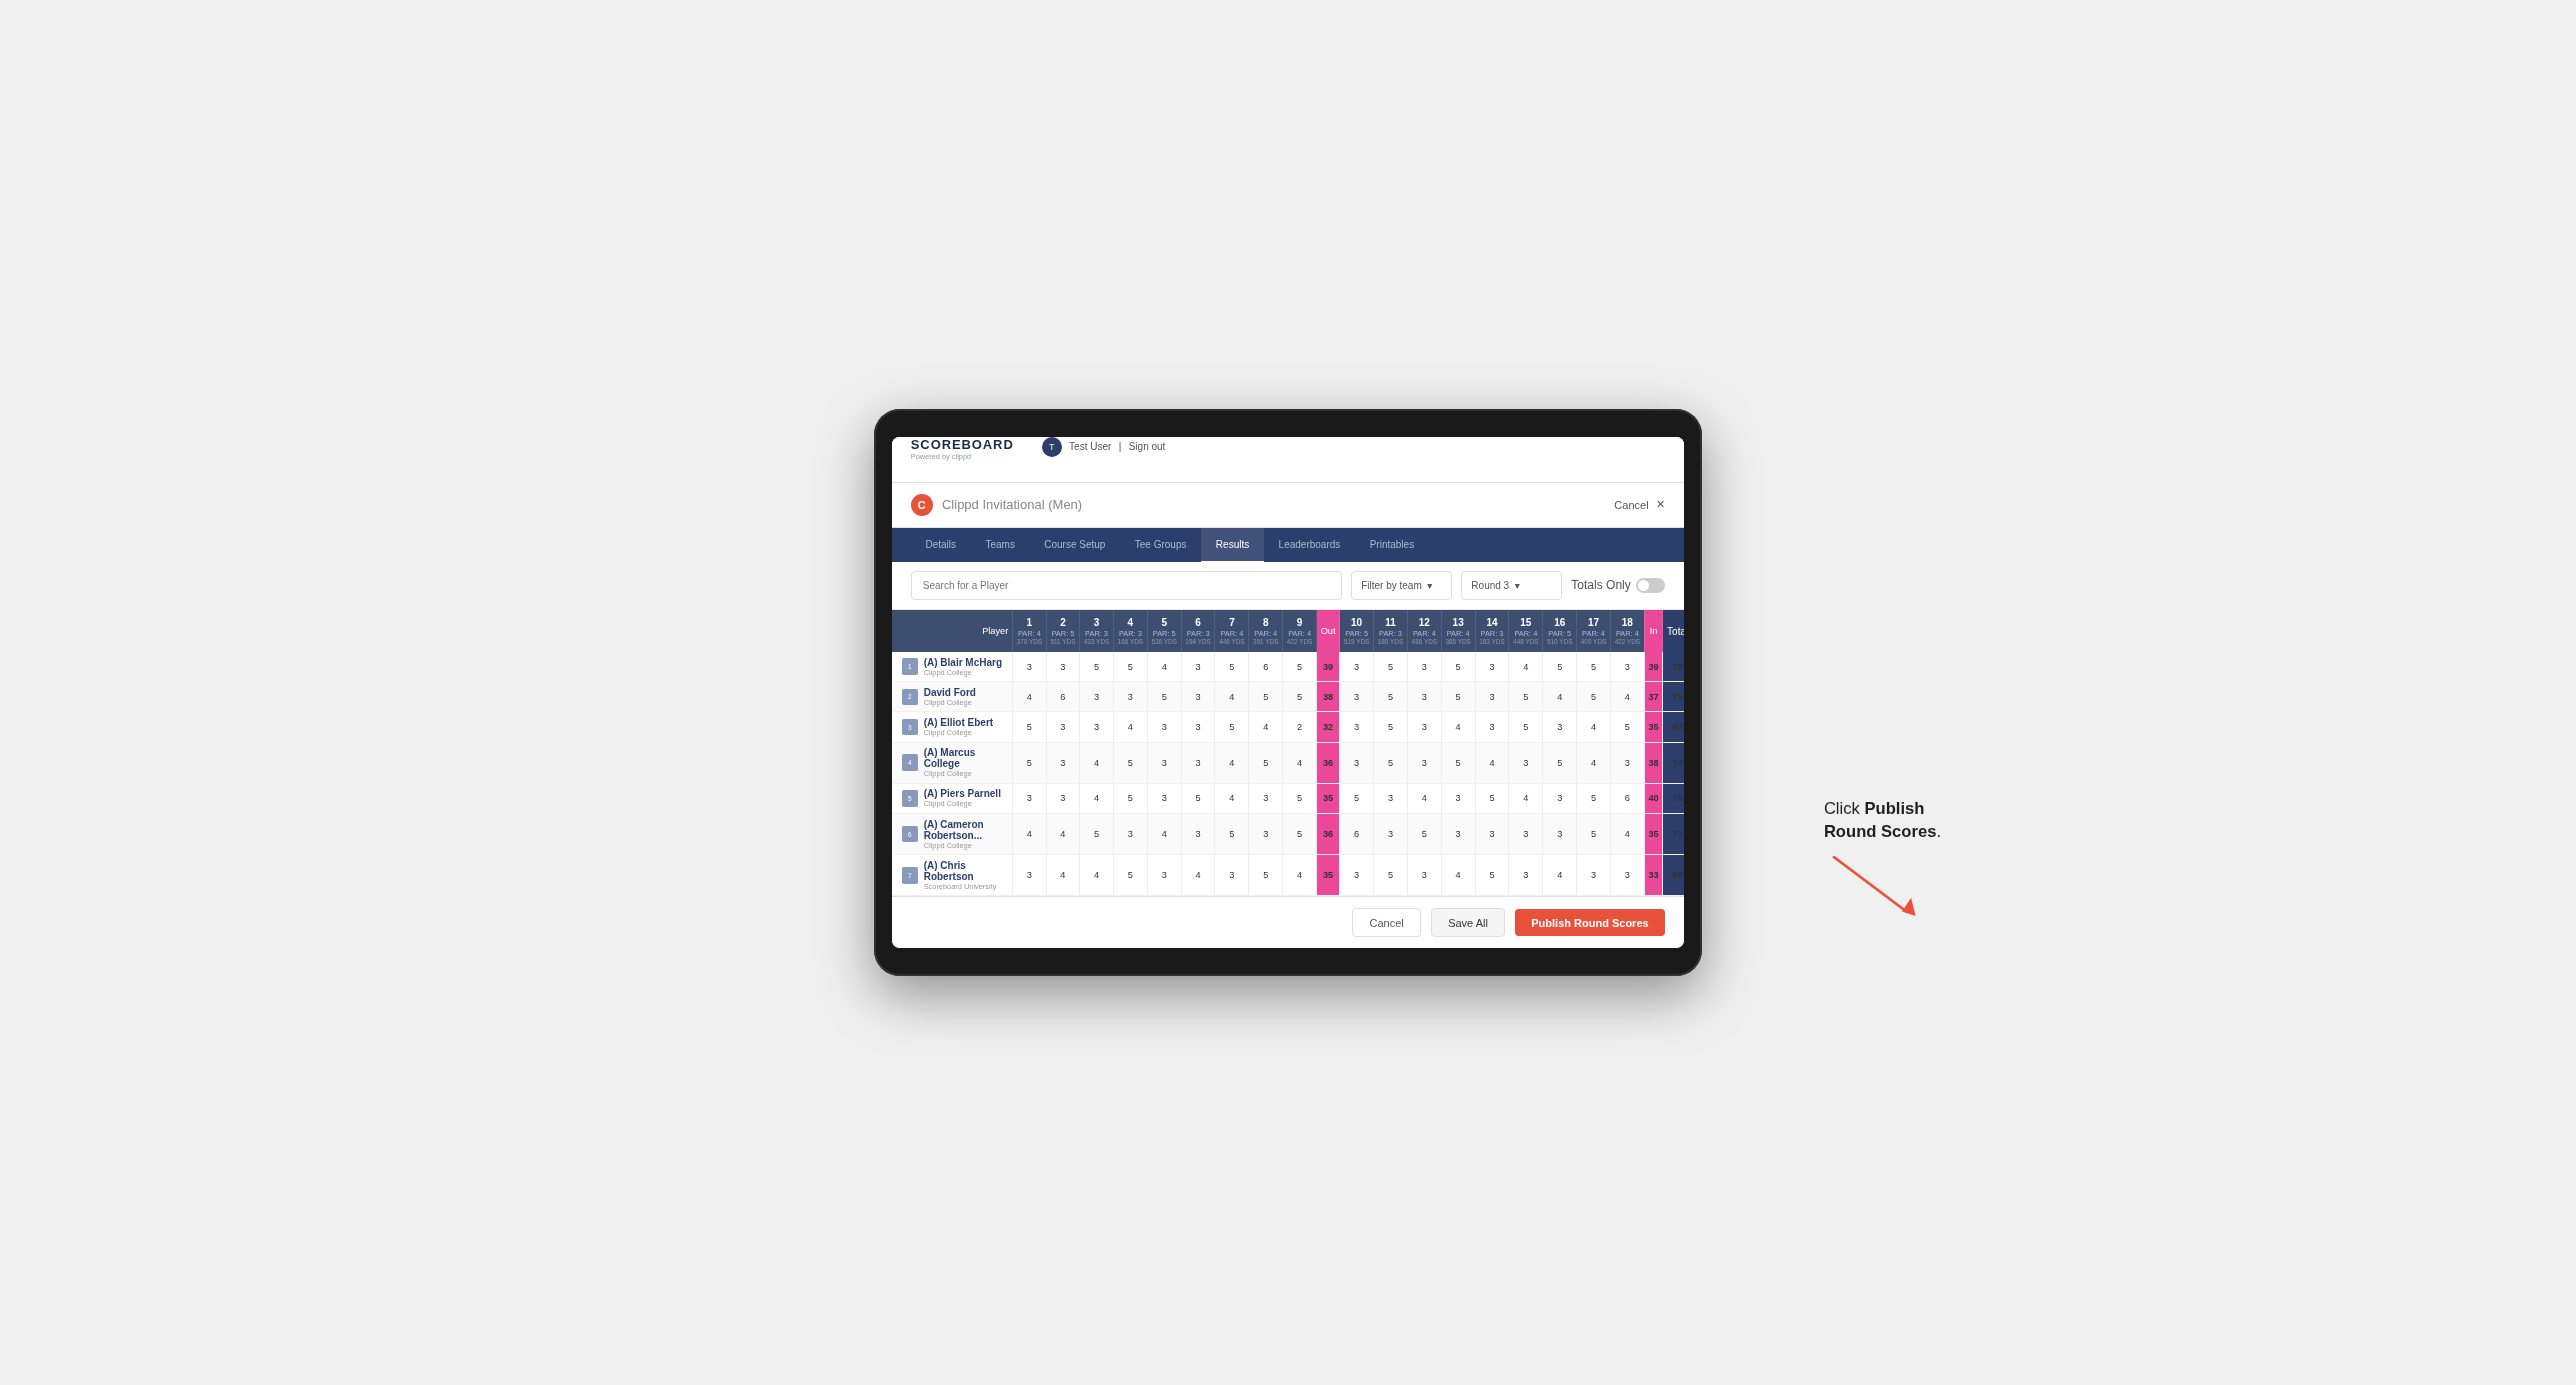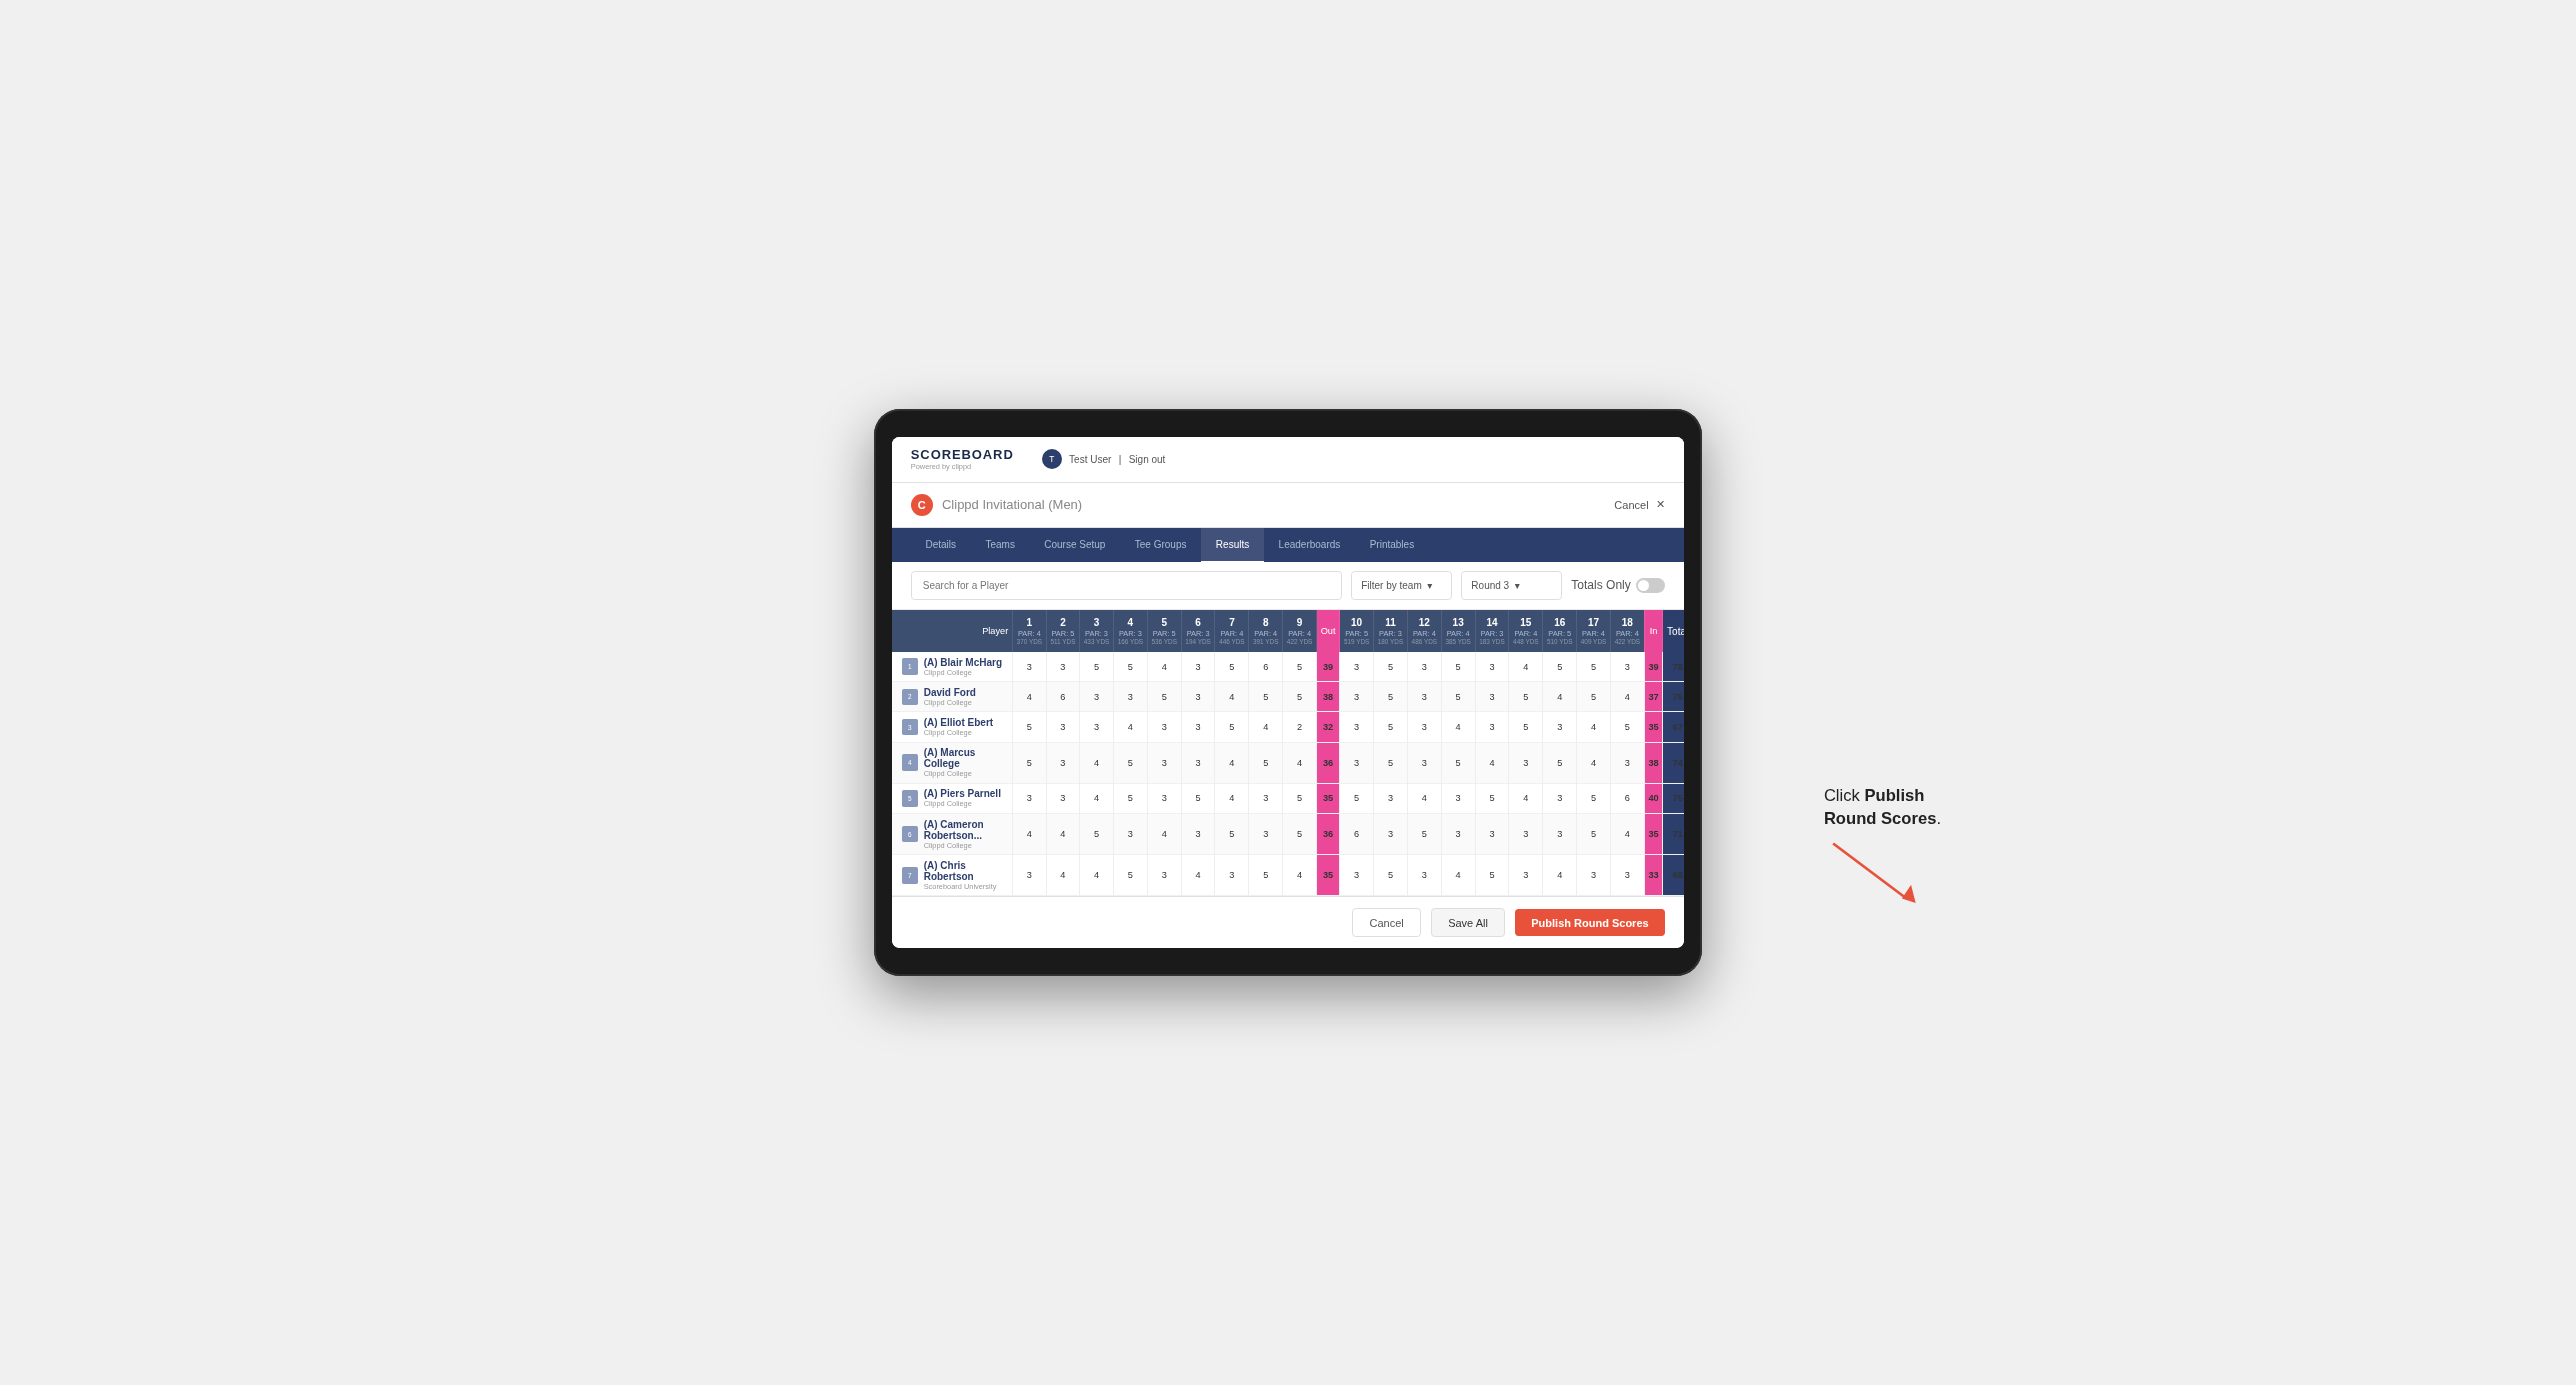--- a/index.html
+++ b/index.html
@@ -31,21 +31,21 @@
       border-radius: 7.4px;
       overflow: hidden;
       position: relative;
     }
 
     
     .top-nav {
       background: #fff;
       border-bottom: 0.9px solid #e0e0e0;
       display: flex;
-      align-items: center;
+      align-items: flex-start;
       padding: 0 18.4px;
       height: 46px;
     }
 
     .logo-area {
       display: flex;
       flex-direction: column;
       margin-right: 28px;
     }
 
@@ -836,21 +836,21 @@
 
       <div class="bottom-bar">
         <button class="btn-cancel">Cancel</button>
         <button class="btn-save">Save All</button>
         <button class="btn-publish">Publish Round Scores</button>
       </div>
 
     </div>
   </div>
 
-  <div class="annotation-wrapper" style="position:absolute; right:-239px; bottom:68px;">
+  <div class="annotation-wrapper" style="position:absolute; right:-239px; bottom:55px;">
     <div class="annotation-text">
       Click <strong>Publish<br>Round Scores</strong>.
     </div>
     <svg width="110" height="74" viewBox="0 0 120 80" style="margin-top:3.7px;">
       <line x1="10" y1="10" x2="90" y2="70" stroke="#e8523a" stroke-width="3"></line>
       <polygon points="85,70 95,55 100,75" fill="#e8523a"></polygon>
     </svg>
   </div>
 
 </div>

